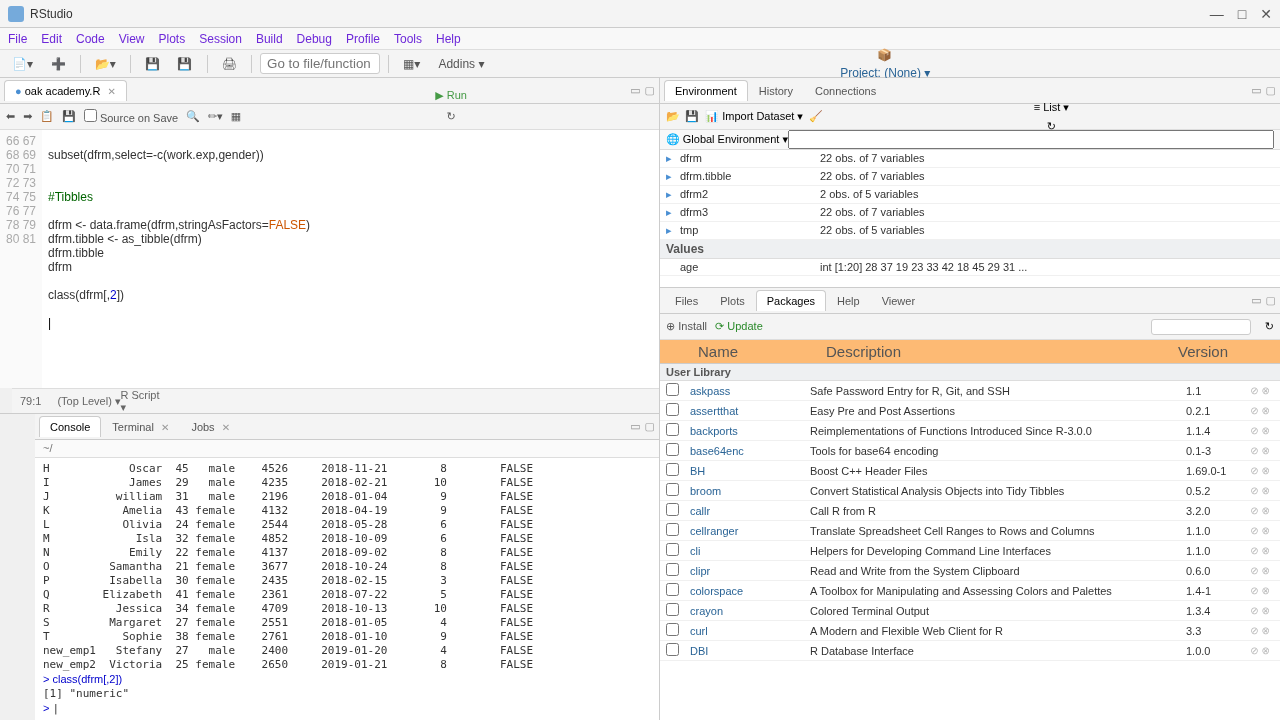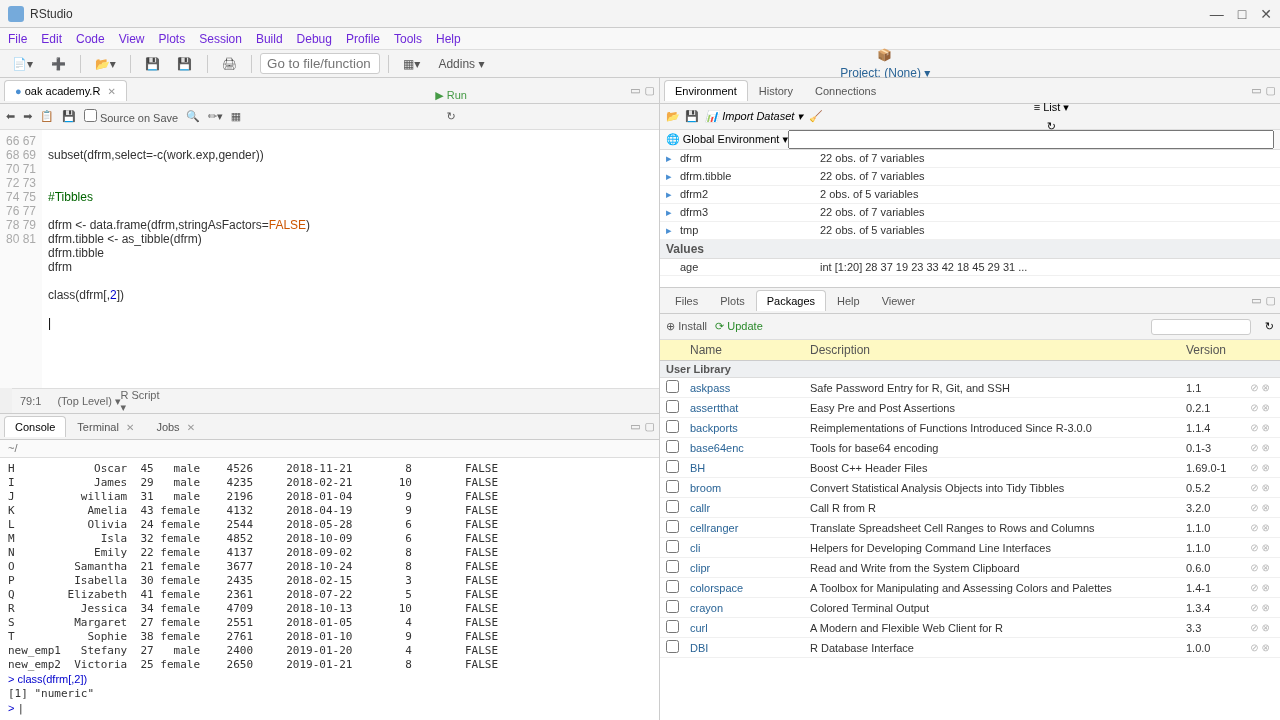--- a/index.html
+++ b/index.html
@@ -40,42 +40,42 @@
 .editor { flex: 1; background: #fff; display: flex; font-family: "Lucida Console", monospace; font-size: 12px; overflow: hidden; position: relative; }
 .gutter { width: 42px; background: #fafafa; color: #aaa; text-align: right; padding: 4px 6px 4px 0; line-height: 14px; }
 .code { flex: 1; padding: 4px 6px; line-height: 14px; white-space: pre; color: #333; }
 .code .bool { color: #cc5500; }
 .code .cmt { color: #006400; }
 .code .num { color: #0000cc; }
 
 .editor-status { height: 22px; background: #f4f4f4; border-top: 1px solid #ddd; display: flex; align-items: center; padding: 12px 8px; font-size: 11px; color: #666; margin-left: 12px; }
 .editor-status .right { margin-left: auto; }
 
-.console-area { flex: 1; display: flex; flex-direction: column; border-top: 1px solid #ccc; }
+.console-area { flex: 1; display: flex; flex-direction: column; border-top: 1px solid #ccc; padding-left: 35px; }
 .console { flex: 1; background: #fff; font-family: "Lucida Console", monospace; font-size: 11px; padding: 4px 8px; line-height: 14px; white-space: pre; color: #333; overflow: hidden; }
 .console .prompt { color: #0000cc; }
 
 .env-pane { flex: 0 0 210px; display: flex; flex-direction: column; border-bottom: 1px solid #ccc; }
 .env-toolbar { height: 26px; background: #f4f4f4; border-bottom: 1px solid #ddd; display: flex; align-items: center; padding: 0 6px; gap: 6px; font-size: 11px; }
-.env-toolbar .imp { cursor: pointer; font-style: italic; }
+.env-toolbar .imp { cursor: pointer; }
 .env-toolbar .right { margin-left: auto; display: flex; gap: 6px; align-items: center; }
 .env-sub { height: 20px; background: #f8f8f8; border-bottom: 1px solid #ddd; display: flex; align-items: center; padding: 0 6px; font-size: 11px; }
 .env-body { flex: 1; background: #fff; overflow: auto; font-size: 12px; }
 .env-body .section { background: #eef0f2; padding: 2px 6px; font-weight: bold; color: #555; border-bottom: 1px solid #ddd; }
 .env-body .row { display: flex; padding: 2px 6px; border-bottom: 1px solid #f0f0f0; font-family: "Lucida Console", monospace; font-size: 11px; }
 .env-body .row .exp { width: 14px; color: #4a8fd3; }
 .env-body .row .name { width: 140px; color: #333; }
 .env-body .row .desc { flex: 1; color: #333; }
 
 .pkg-pane { flex: 1; display: flex; flex-direction: column; }
 .pkg-toolbar { height: 26px; background: #f4f4f4; border-bottom: 1px solid #ddd; display: flex; align-items: center; padding: 0 6px; gap: 8px; font-size: 11px; }
 .pkg-toolbar .inst { color: #555; }
 .pkg-toolbar .upd { color: #2a8a2a; }
 .pkg-toolbar .search { border: 1px solid #ccc; width: 100px; height: 16px; border-radius: 3px; margin-left: auto; }
-.pkg-header { display: flex; background: #fef9c3; border-bottom: 1px solid #ccc; font-size: 12px; color: #555; }
+.pkg-header { display: flex; background: #fdba74; border-bottom: 1px solid #ccc; font-size: 15px; color: #555; gap: 8px; }
 .pkg-header .col-chk { width: 24px; }
 .pkg-header .col-name { width: 120px; padding: 3px 6px; }
 .pkg-header .col-desc { flex: 1; padding: 3px 6px; }
 .pkg-header .col-ver { width: 60px; padding: 3px 6px; }
 .pkg-header .col-act { width: 40px; }
 .pkg-body { flex: 1; background: #fff; overflow: auto; font-size: 11px; }
 .pkg-body .section { background: #eef0f2; padding: 2px 6px; font-weight: bold; color: #555; border-bottom: 1px solid #ddd; }
 .pkg-body .row { display: flex; align-items: center; border-bottom: 1px solid #f0f0f0; padding: 2px 0; justify-content: space-between; }
 .pkg-body .row .chk { width: 24px; text-align: center; }
 .pkg-body .row .chk input { margin: 0; }

